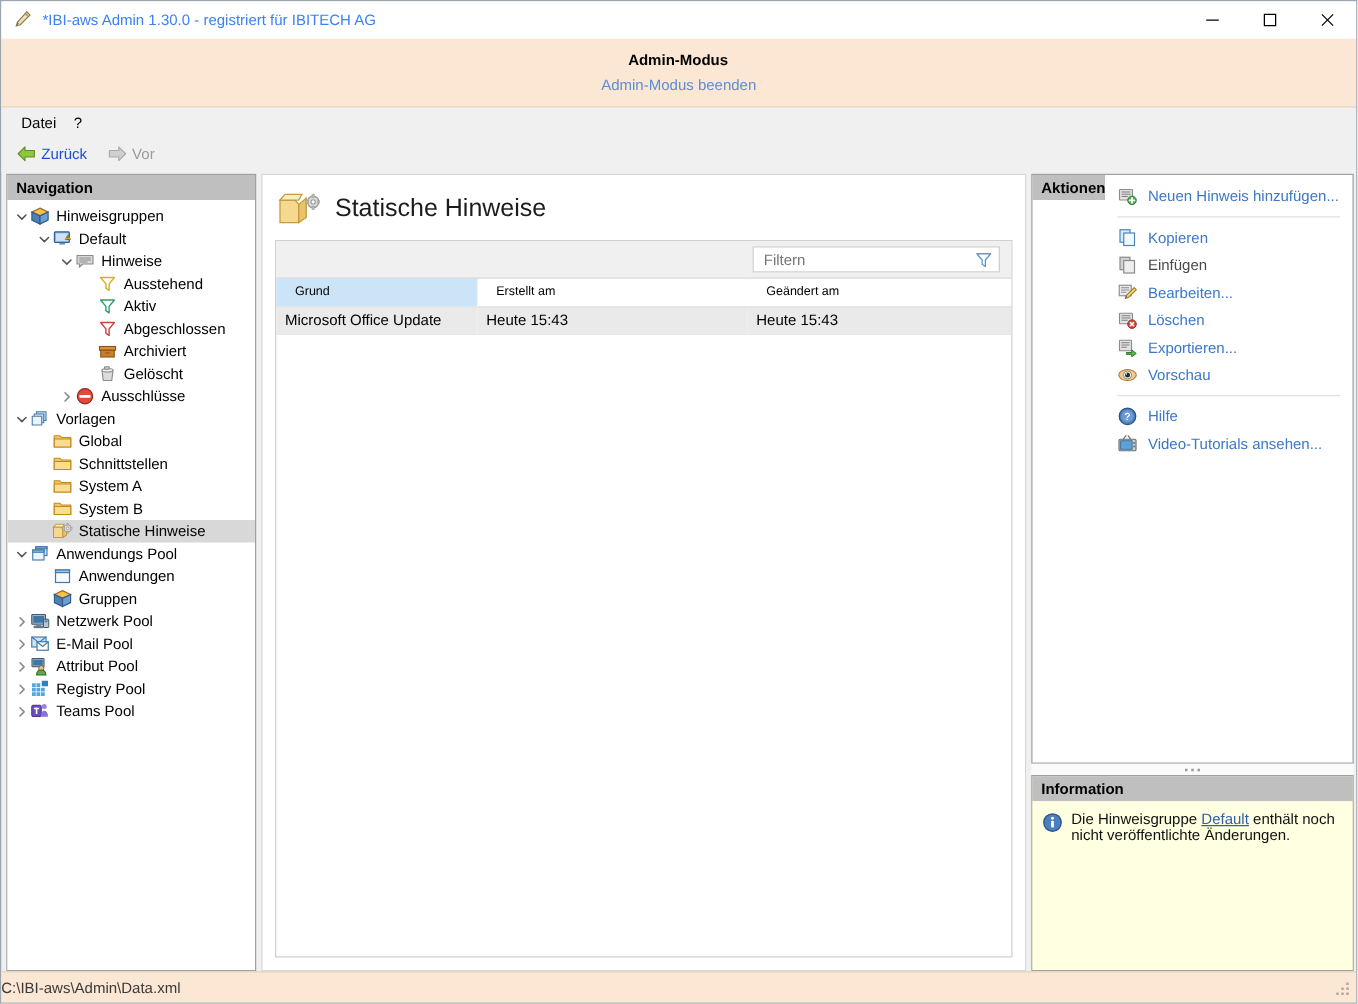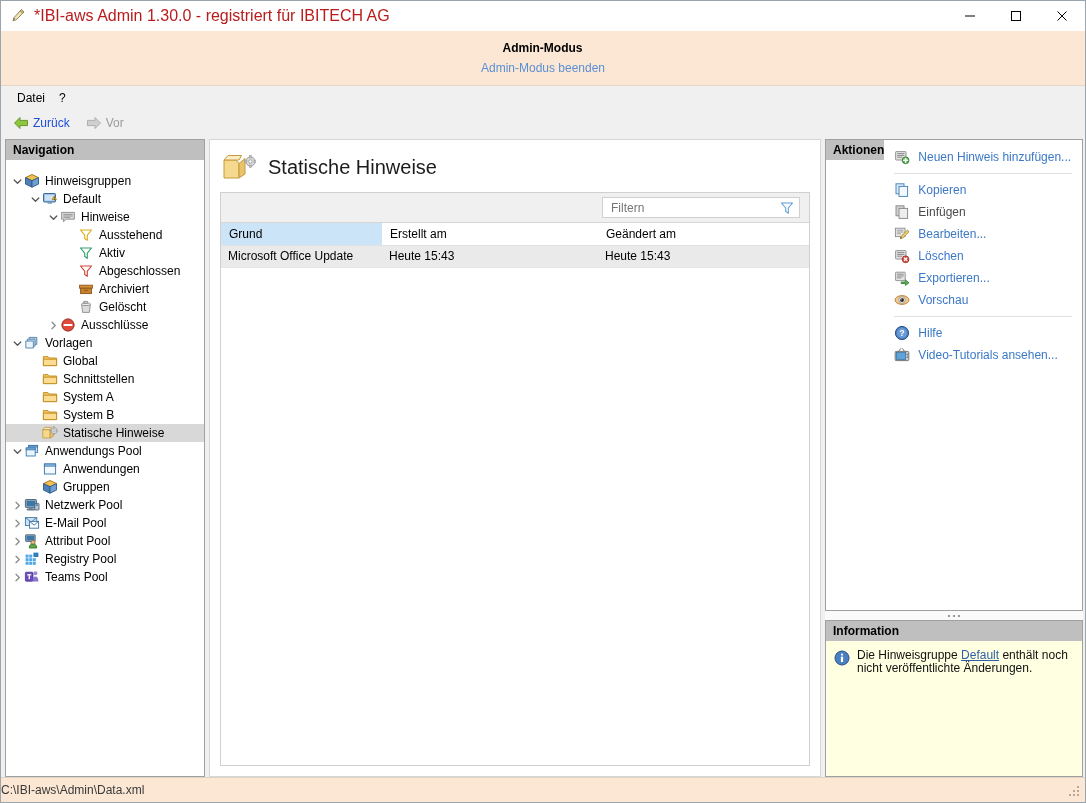--- a/index.html
+++ b/index.html
@@ -24,21 +24,21 @@
   #titlebar {
     position: absolute; left: 0; top: 0; width: 1084px; height: 30px;
     background: #ffffff;
     display: flex; align-items: center;
   }
   #titlebar .tb-icon {
     width: 16px; height: 16px; margin-left: 9px; margin-right: 8px;
     position: relative; flex: none;
   }
   #titlebar .tb-text {
-    font-size: 16px; color: #b91c1c; white-space: nowrap;
+    font-size: 12px; color: #3b82f6; white-space: nowrap;
   }
   #wincontrols {
     position: absolute; right: 0; top: 0; height: 30px;
     display: flex;
   }
   .winbtn {
     width: 46px; height: 30px;
     display: flex; align-items: center; justify-content: center;
     font-size: 12px; color: #000; background: transparent;
   }
@@ -92,21 +92,21 @@
     display: flex; flex-direction: column;
   }
   .panel-header {
     height: 20px; background: #bfbfbf;
     display: flex; align-items: center;
     font-size: 12px; font-weight: bold; color: #000;
     padding-left: 7px;
     flex: none;
   }
   #navtree {
-    flex: 1; overflow: hidden; padding-top: 4px; background: #fff; margin-top: 8px;
+    flex: 1; overflow: hidden; padding-top: 4px; background: #fff;
   }
   .tnode {
     height: 18px; display: flex; align-items: center;
     font-size: 12px; color: #000; white-space: nowrap;
     cursor: default;
   }
   .tnode.sel { background: #d8d8d8; }
   .tw {
     width: 14px; height: 18px; flex: none;
     display: flex; align-items: center; justify-content: center;
@@ -147,22 +147,22 @@
     width: 198px; height: 21px; background: #fff;
     border: 1px solid #cfcfcf;
     display: flex; align-items: center;
     padding: 0 4px 0 8px;
   }
   #filterbox .ftext { flex:1; font-size: 12px; color: #9a9a9a; }
   #filterbox .ficon { width: 16px; height: 16px; flex:none; }
 
   table.grid { width: 100%; border-collapse: collapse; table-layout: fixed; }
   table.grid th {
-    height: 22px; font-size: 12px; font-weight: normal; text-align: left;
-    padding-left: 8px; background: #ffffff;
+    height: 22px; font-size: 10px; font-weight: normal; text-align: left;
+    padding-left: 15px; background: #ffffff;
     border-bottom: 1px solid #e2e2e2;
     color: #000;
   }
   table.grid th.sorted { background: #cce4f7; }
   table.grid td {
     height: 22px; font-size: 12px; padding-left: 7px;
     background: #eaeaea; color: #000;
     border-bottom: 1px solid #e6e6e6;
   }
 

